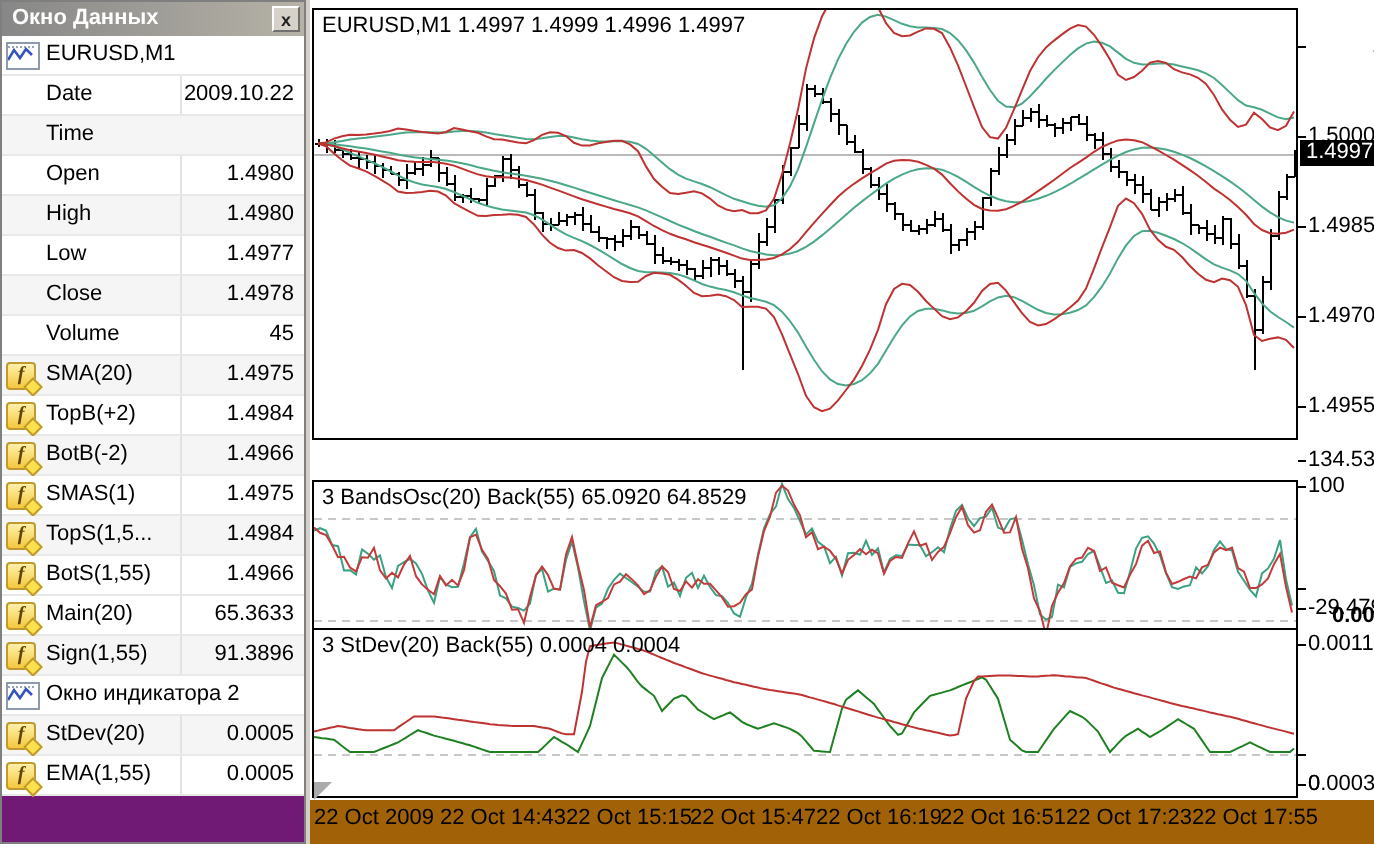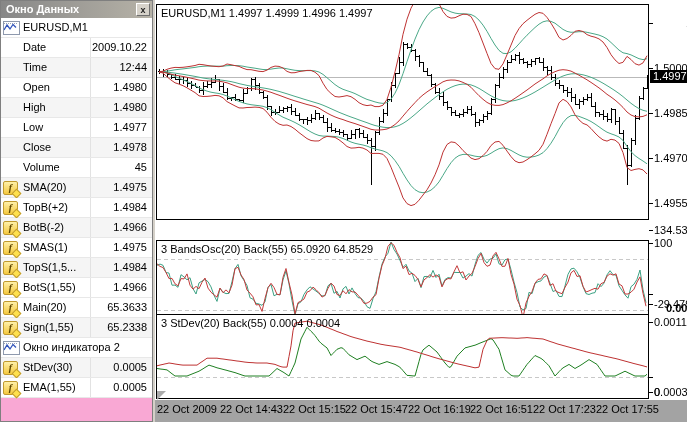--- a/index.html
+++ b/index.html
@@ -8,21 +8,21 @@
 
   
   #datawin{position:absolute;left:0;top:0;width:153px;height:422px;background:#FFF;
            border:1px solid #7F7F7F;box-sizing:border-box;}
   .titlebar{position:relative;height:17px;background:linear-gradient(90deg,#878787,#B6B2A7);
             color:#FFF;font-weight:bold;line-height:17px;padding-left:5px;box-sizing:border-box;}
   .closebtn{position:absolute;right:2px;top:2px;width:14px;height:13px;background:#D6D2CA;
             border:1px solid;border-color:#FFF #6F6F6F #6F6F6F #FFF;
             font:bold 9px "Liberation Sans",sans-serif;line-height:10px;text-align:center;
             padding:0;color:#222;cursor:default;}
-  #rows{position:absolute;top:17px;left:0;right:0;bottom:0;background:#f9a8d4;overflow:hidden;}
+  #rows{position:absolute;top:17px;left:0;right:0;bottom:0;background:#701a75;overflow:hidden;}
   .drow{position:relative;height:20px;border-bottom:1px solid #E8E8E8;box-sizing:border-box;background:#FFF;}
   .drow.alt{background:#F5F5F5;}
   .dlabel{position:absolute;left:22px;top:3px;white-space:nowrap;}
   .dvalue{position:absolute;right:0;top:0;width:62px;height:100%;border-left:1px solid #E2E2E2;
           text-align:right;padding:3px 5px 0 0;box-sizing:border-box;}
   .ico{position:absolute;left:2px;top:3px;}
   .fxico{width:13px;height:12px;background:linear-gradient(#FFF0A8,#F4C83E);border:1px solid #C09A2F;
          border-radius:2px;font:italic bold 10px "Liberation Serif",serif;color:#5F4700;
          text-align:center;line-height:11px;}
   .fxico::after{content:"";position:absolute;right:-3px;bottom:-3px;width:5px;height:5px;
@@ -36,21 +36,21 @@
   #p-main{top:4px;height:216px;}
   #p-mid{top:240px;height:87px;}
   #p-bot{top:314px;height:85px;}
   .ptitle{position:absolute;left:4px;top:2px;white-space:nowrap;z-index:5;}
   .panel svg{position:absolute;left:0;top:0;}
   #axis{position:absolute;left:494px;top:0;width:38px;height:422px;}
   .ylab{position:absolute;left:5px;white-space:nowrap;}
   .ylab.bold{font-weight:bold;}
   .ytick{position:absolute;left:0;width:4px;height:1px;background:#000;}
   .badge{position:absolute;left:1px;background:#000;color:#FFF;padding:0 3px;line-height:13px;}
-  #timeaxis{position:absolute;left:0;top:400px;width:532px;height:22px;background:#a3a3a3;}
+  #timeaxis{position:absolute;left:0;top:400px;width:532px;height:22px;background:#a16207;}
   .tlab{position:absolute;top:3px;white-space:nowrap;}
   .grip{position:absolute;left:2px;top:391px;width:0;height:0;
         border-top:9px solid #ABABAB;border-right:9px solid transparent;}
 </style>
 </head>
 <body>
 
 <div id="root">
 
   <aside id="datawin">
@@ -65,21 +65,20 @@
               <polyline points="0,8 3,3 6,7 9,2.5 12,5.5" fill="none" stroke="#3355BB" stroke-width="1.3"></polyline>
             </svg></span>
           <span class="dlabel">EURUSD,M1</span>
         </div>
         <div class="drow">
           <span class="dlabel">Date</span>
           <span class="dvalue">2009.10.22</span>
         </div>
         <div class="drow alt">
           <span class="dlabel">Time</span>
-          <span class="dvalue">12:44</span>
         </div>
         <div class="drow">
           <span class="dlabel">Open</span>
           <span class="dvalue">1.4980</span>
         </div>
         <div class="drow alt">
           <span class="dlabel">High</span>
           <span class="dvalue">1.4980</span>
         </div>
         <div class="drow">
@@ -125,32 +124,32 @@
           <span class="dvalue">1.4966</span>
         </div>
         <div class="drow">
           <span class="ico fxico">f</span>
           <span class="dlabel">Main(20)</span>
           <span class="dvalue">65.3633</span>
         </div>
         <div class="drow alt">
           <span class="ico fxico">f</span>
           <span class="dlabel">Sign(1,55)</span>
-          <span class="dvalue">65.2338</span>
+          <span class="dvalue">91.3896</span>
         </div>
         <div class="drow">
           <span class="ico chico"><svg width="13" height="10" viewBox="0 0 13 10">
               <line x1="0" y1="1.5" x2="13" y2="1.5" stroke="#9AA4B8" stroke-dasharray="1 1"></line>
               <polyline points="0,8 3,3 6,7 9,2.5 12,5.5" fill="none" stroke="#3355BB" stroke-width="1.3"></polyline>
             </svg></span>
           <span class="dlabel">Окно индикатора 2</span>
         </div>
         <div class="drow alt">
           <span class="ico fxico">f</span>
-          <span class="dlabel">StDev(30)</span>
+          <span class="dlabel">StDev(20)</span>
           <span class="dvalue">0.0005</span>
         </div>
         <div class="drow">
           <span class="ico fxico">f</span>
           <span class="dlabel">EMA(1,55)</span>
           <span class="dvalue">0.0005</span>
         </div>
       </div>
   </aside>
 

